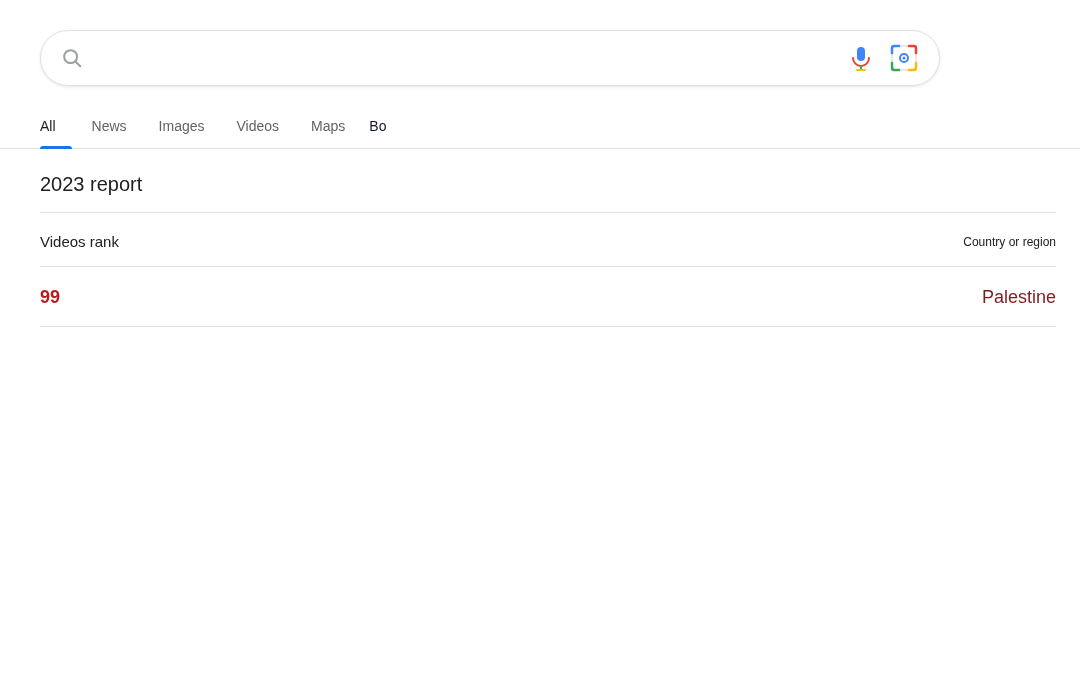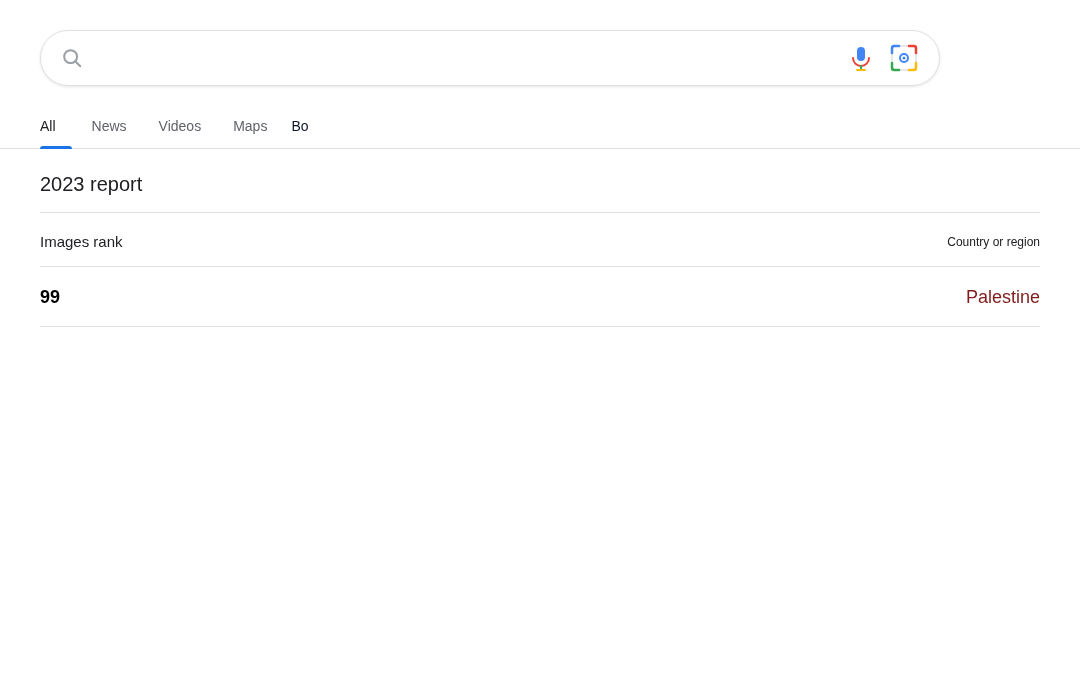--- a/index.html
+++ b/index.html
@@ -102,21 +102,21 @@
       border-radius: 3px 3px 0 0;
     }
 
     .tab-item:first-child {
       padding-left: 0;
       margin-right: 4px;
     }
 
     
     .content-area {
-      padding: 24px 40px 0 40px;
+      padding: 24px 24px 0 40px;
     }
 
     .report-title {
       font-size: 20px;
       color: #202124;
       font-weight: 400;
       margin-bottom: 16px;
     }
 
     .divider {
@@ -152,21 +152,21 @@
 
     .table-row {
       display: flex;
       justify-content: space-between;
       align-items: center;
       padding: 20px 0 18px 0;
     }
 
     .table-cell-left {
       font-size: 18px;
-      color: #000000;
+      color: #b91c1c;
       font-weight: 700;
     }
 
     .table-cell-right {
       font-size: 18px;
       color: #7f1d1d;
       font-weight: 400;
     }
 
     .divider3 {
@@ -226,33 +226,34 @@
           <circle cx="15" cy="15" r="1.5" fill="#4285F4"></circle>
         </svg>
       </div>
     </div>
   </div>
 </div>
 
 <nav class="tabs-bar">
   <div class="tab-item active">All</div>
   <div class="tab-item">News</div>
+  <div class="tab-item">Images</div>
   <div class="tab-item">Videos</div>
   <div class="tab-item">Maps</div>
   <div class="tab-overflow tab-item">Bo</div>
 </nav>
 
 <div class="content-area">
 
   <div class="report-title">2023 report</div>
 
   <hr class="divider">
 
   <div class="table-header">
-    <span class="table-header-left">Images rank</span>
+    <span class="table-header-left">Videos rank</span>
     <span class="table-header-right">Country or region</span>
   </div>
 
   <hr class="divider2">
 
   <div class="table-row">
     <span class="table-cell-left">99</span>
     <span class="table-cell-right">Palestine</span>
   </div>
 

